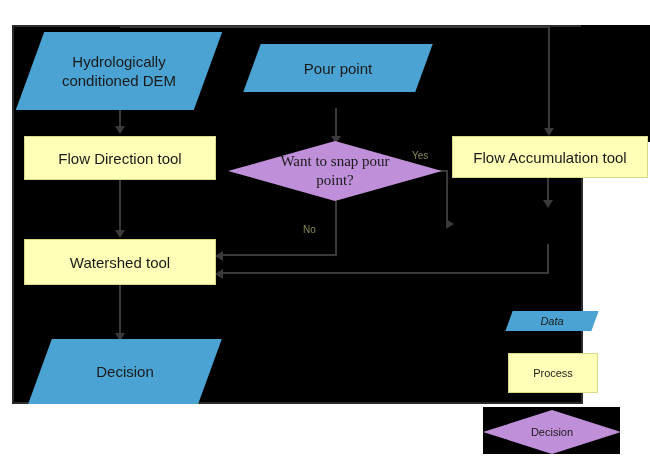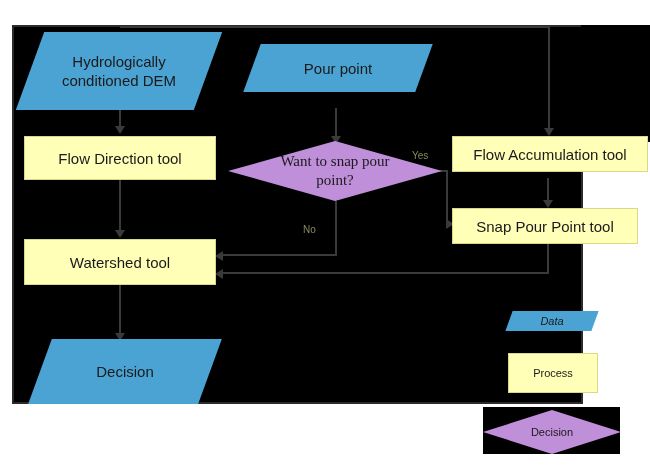--- a/index.html
+++ b/index.html
@@ -106,31 +106,28 @@
     <div class="skew-bg"></div>
     <div class="skew-label t-node">
       <span>Pour point</span>
     </div>
   </div>
 
   <div class="node shape-process t-node" style="left:24px;top:136px;width:192px;height:44px;">
     <span>Flow Direction tool</span>
   </div>
 
-  <div class="node shape-process t-node" style="left:452px;top:136px;width:196px;height:36px;">
+  <div class="node shape-process t-node" style="left:452px;top:136px;width:196px;height:42px;">
     <span>Flow Accumulation tool</span>
   </div>
 
   <div class="node shape-decision t-node" style="left:228px;top:141px;width:214px;height:60px;">
     <span style="max-width:120px;font-family:Liberation Serif, serif;">Want to snap pour point?</span>
   </div>
 
-  <div class="node shape-process t-node" style="left:452px;top:208px;width:186px;height:36px;">
-    <span>Snap Pour Point tool</span>
-  </div>
 
   <div class="node shape-process t-node" style="left:24px;top:239px;width:192px;height:46px;">
     <span>Watershed tool</span>
   </div>
 
   <div class="skew-wrap" style="left:40px;top:339px;width:170px;height:65px;">
     <div class="skew-bg"></div>
     <div class="skew-label t-node">
       <span>Decision</span>
     </div>

